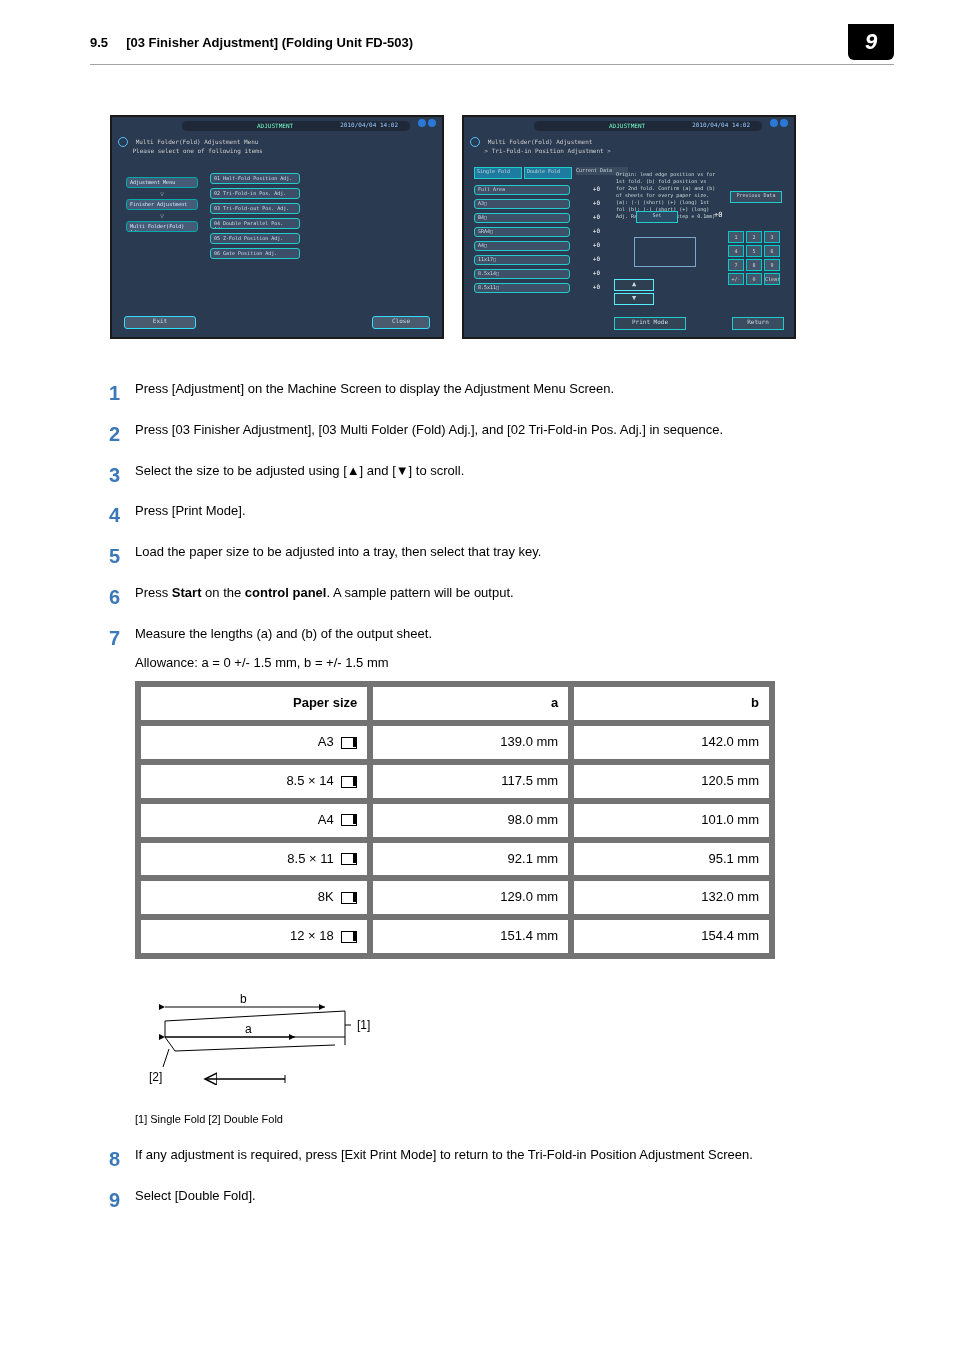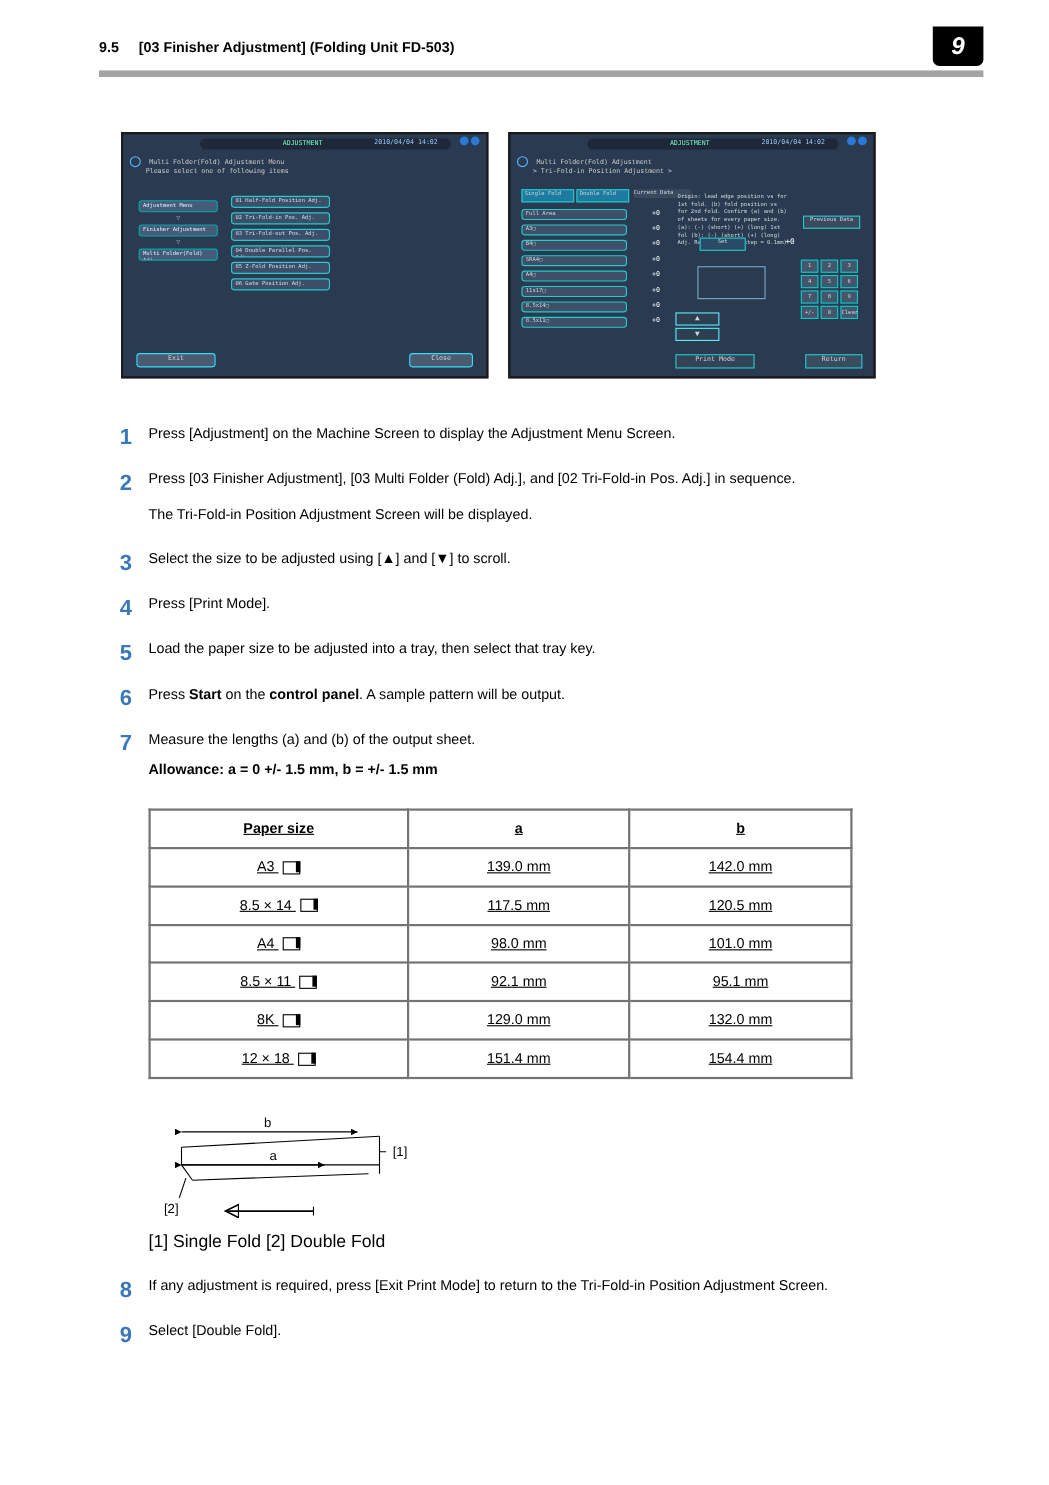--- a/index.html
+++ b/index.html
@@ -12,21 +12,21 @@
   .page {
     width: 954px;
     margin: 0 auto;
     padding: 24px 60px 40px 90px;
     box-sizing: border-box;
   }
   .header-row {
     display: flex;
     justify-content: space-between;
     align-items: center;
-    border-bottom: 6px solid #a3a3a3;
+    border-bottom: 1px solid #a3a3a3;
     padding-bottom: 4px;
     margin-bottom: 50px;
   }
   .header-left {
     font-weight: bold;
     font-size: 13px;
   }
   .header-badge {
     background: #000;
     color: #fff;
@@ -113,44 +113,43 @@
     top: -2px;
     font-size: 20px;
     font-weight: bold;
     color: #3a78b8;
     width: 30px;
     text-align: right;
   }
   ol.steps > li .sub {
     margin-top: 12px;
   }
-  .allowance { margin-top: 8px; margin-bottom: 24px; font-weight: bold; }
+  .allowance { margin-top: 8px; margin-bottom: 8px; }
   table.data {
     border-collapse: collapse;
     width: 100%;
     max-width: 640px;
     margin-top: 6px;
   }
   table.data th, table.data td {
-    border: 2px solid #737373;
+    border: 6px solid #737373;
     padding: 6px 10px;
-    text-align: center;
+    text-align: right;
     font-size: 13px;
-    text-decoration: underline;
   }
   table.data th { font-weight: bold; }
   .lsicon {
     display:inline-block; width:14px; height:10px; border:1px solid #000;
     position:relative; vertical-align:middle; margin-left:4px;
   }
   .lsicon::after { content:""; position:absolute; right:-1px; top:-1px; width:4px; height:10px; background:#000; }
 
   .diagram-block { padding-left:45px; margin:30px 0 20px; }
   .diagram-svg { display:block; }
-  .diagram-caption { font-size:16px; }
+  .diagram-caption { margin-top:14px; font-size:11px; }
 </style>
 </head>
 <body>
 
 <div class="page">
 
   <div class="header-row">
     <div class="header-left">
       <span>9.5</span>&nbsp;&nbsp;&nbsp;&nbsp;
       <span>[03 Finisher Adjustment] (Folding Unit FD-503)</span>
@@ -271,21 +270,20 @@
       </div>
       <div class="pm">Print Mode</div>
       <div class="ret">Return</div>
     </div>
   </div>
 
   <ol class="steps">
     <li><span>Press [Adjustment] on the Machine Screen to display the Adjustment Menu Screen.</span></li>
     <li>
       <span>Press [03 Finisher Adjustment], [03 Multi Folder (Fold) Adj.], and [02 Tri-Fold-in Pos. Adj.] in sequence.</span>
-      <div class="sub">The Tri-Fold-in Position Adjustment Screen will be displayed.</div>
     </li>
     <li><span>Select the size to be adjusted using [▲] and [▼] to scroll.</span></li>
     <li><span>Press [Print Mode].</span></li>
     <li><span>Load the paper size to be adjusted into a tray, then select that tray key.</span></li>
     <li>
       <span>Press </span><b>Start</b><span> on the </span><b>control panel</b><span>. A sample pattern will be output.</span>
     </li>
     <li>
       <span>Measure the lengths (a) and (b) of the output sheet.</span>
       <div class="allowance">Allowance: a = 0 +/- 1.5 mm, b = +/- 1.5 mm</div>

